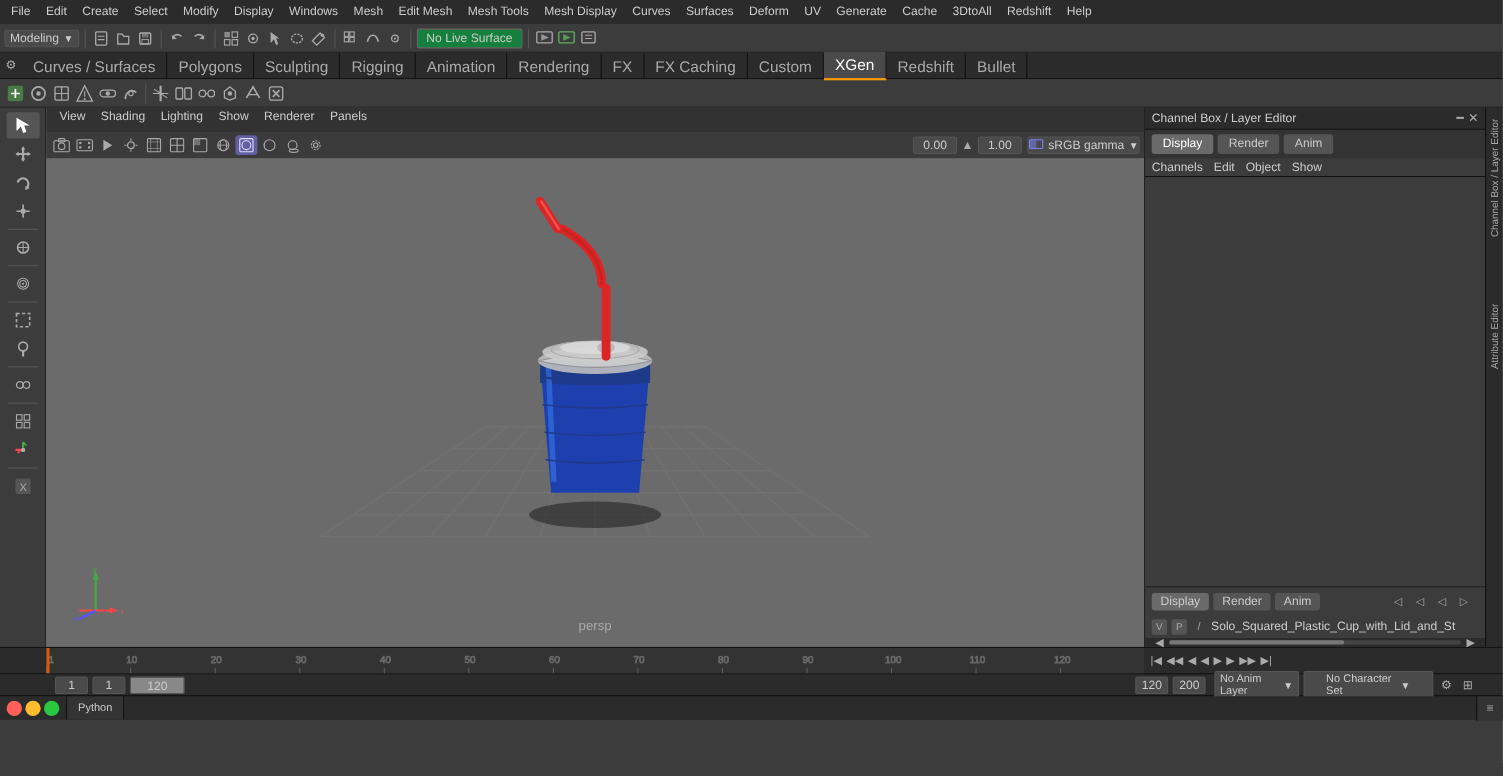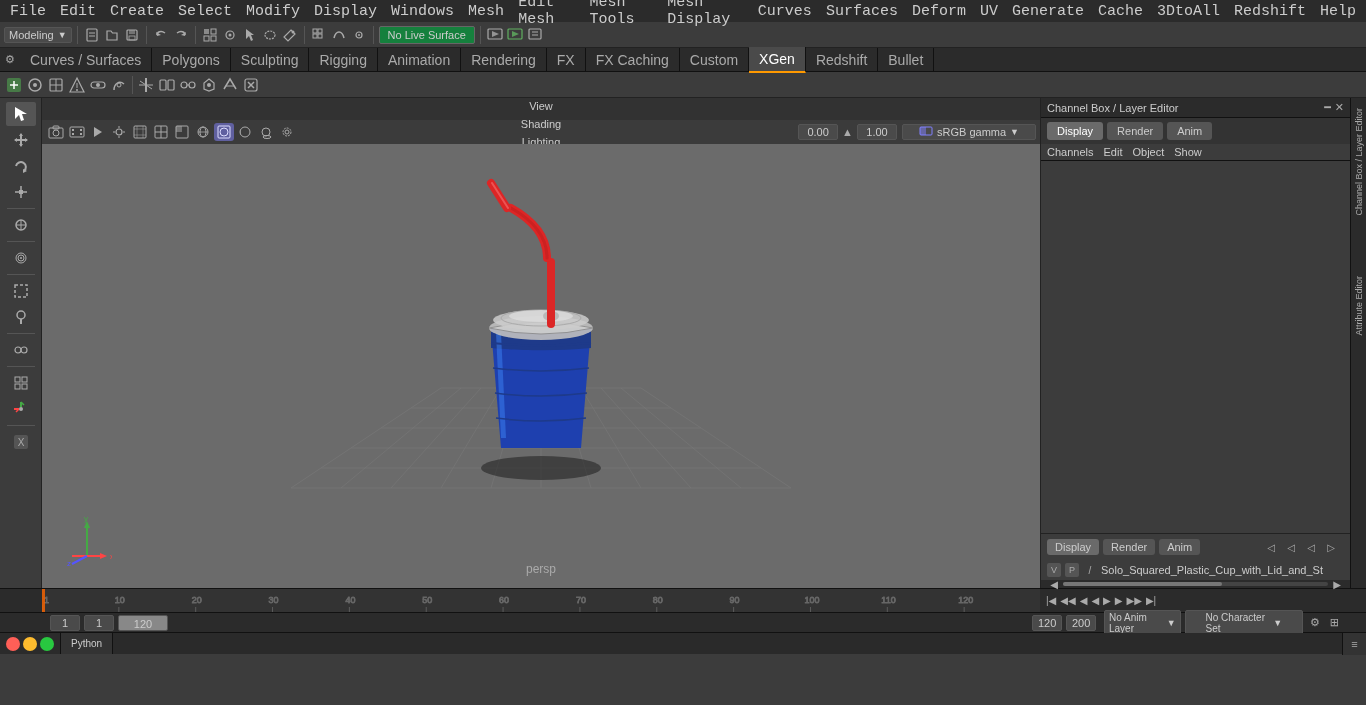--- a/index.html
+++ b/index.html
@@ -1,20 +1,20 @@
 <!DOCTYPE html>
 <html><head>
   <meta charset="utf-8">
   <style>
     * { margin: 0; padding: 0; box-sizing: border-box; }
     body { width: 1366px; height: 705px; background: #3c3c3c; font-family: 'Segoe UI', Arial, sans-serif; font-size: 11px; color: #ccc; overflow: hidden; }
 
     
     #menu-bar { display: flex; align-items: center; background: #2b2b2b; height: 22px; padding: 0 4px; gap: 2px; }
-    .menu-item { padding: 2px 6px; color: #ccc; cursor: pointer; font-size: 15px; font-family: Liberation Mono, monospace; }
+    .menu-item { padding: 2px 6px; color: #ccc; cursor: pointer; font-size: 11px; }
 
     
     #toolbar1 { display: flex; align-items: center; background: #3c3c3c; height: 26px; padding: 0 4px; gap: 2px; border-bottom: 1px solid #222; }
     .tb1-dropdown { display: flex; align-items: center; background: #4a4a4a; border: 1px solid #555; border-radius: 2px; padding: 1px 4px; cursor: pointer; }
     .tb1-sep { width: 1px; height: 18px; background: #555; margin: 0 3px; }
     .tb-icon { width: 18px; height: 18px; display: flex; align-items: center; justify-content: center; cursor: pointer; border-radius: 2px; }
     .live-surface { background: #15803d; border: 1px solid #666; border-radius: 2px; padding: 2px 8px; color: #ccc; font-size: 11px; }
 
     
     #tab-bar { display: flex; align-items: center; background: #2b2b2b; height: 24px; border-bottom: 1px solid #111; }
@@ -31,21 +31,21 @@
     #main-area { display: flex; height: calc(705px - 22px - 26px - 24px - 26px - 24px - 22px - 20px); }
 
     
     #left-panel { width: 42px; background: #3c3c3c; border-right: 1px solid #222; display: flex; flex-direction: column; align-items: center; padding: 4px 0; gap: 2px; }
     .left-tool { width: 30px; height: 24px; display: flex; align-items: center; justify-content: center; cursor: pointer; border-radius: 2px; color: #aaa; }
     .left-tool.active { background: #555; color: #fff; }
     .left-sep { width: 28px; height: 1px; background: #555; margin: 2px 0; }
 
     
     #viewport { flex: 1; background: #6a6a6a; position: relative; overflow: hidden; }
-    #viewport-menubar { display: flex; align-items: center; background: rgba(40,40,40,0.85); height: 22px; padding: 0 6px; gap: 2px; flex-direction: column; }
+    #viewport-menubar { display: flex; background: rgba(40,40,40,0.85); height: 22px; padding: 0 6px; gap: 2px; }
     .vp-menu { padding: 2px 6px; color: #ccc; cursor: pointer; font-size: 11px; }
     #viewport-toolbar { display: flex; align-items: center; background: rgba(40,40,40,0.7); height: 24px; padding: 0 4px; gap: 1px; }
     .vp-tb { width: 20px; height: 18px; display: flex; align-items: center; justify-content: center; cursor: pointer; color: #bbb; font-size: 10px; border-radius: 2px; }
 
     
     #scene-area { position: absolute; top: 46px; left: 0; right: 0; bottom: 0; background: #6b6b6b; display: flex; align-items: center; justify-content: center; }
     
     
     #grid-svg { position: absolute; bottom: 60px; left: 50%; transform: translateX(-50%); }
     
@@ -93,21 +93,21 @@
     #bottom-icon { width: 24px; height: 22px; display: flex; align-items: center; justify-content: center; color: #aaa; cursor: pointer; background: #333; border-left: 1px solid #111; }
     .win-btn { width: 14px; height: 14px; border-radius: 50%; cursor: pointer; }
     .win-btn-close { background: #ff5f57; }
     .win-btn-min { background: #febc2e; }
     .win-btn-max { background: #28c840; }
 
     
     .coord-box { background: #4a4a4a; border: 1px solid #555; border-radius: 2px; padding: 1px 5px; color: #ccc; font-size: 11px; min-width: 40px; text-align: center; }
 
     
-    .colorspace-dropdown { display: flex; align-items: center; background: #4a4a4a; border: 1px solid #555; border-radius: 2px; padding: 1px 16px; cursor: pointer; }
+    .colorspace-dropdown { display: flex; align-items: center; background: #4a4a4a; border: 1px solid #555; border-radius: 2px; padding: 1px 0; cursor: pointer; }
 
     
     .progress-field { background: #4a4a4a; border: 1px solid #555; border-radius: 2px; padding: 1px 5px; font-size: 11px; min-width: 30px; text-align: center; }
     .progress-bar-container { background: #4a4a4a; border: 1px solid #555; border-radius: 2px; width: 60px; height: 16px; position: relative; overflow: hidden; }
     .progress-bar-fill { position: absolute; left: 0; top: 0; bottom: 0; background: #888; }
     .progress-bar-text { position: absolute; left: 0; right: 0; text-align: center; font-size: 11px; color: #ccc; line-height: 16px; }
 
     
     .vp-coord-display { display: flex; align-items: center; gap: 4px; }
   </style>

